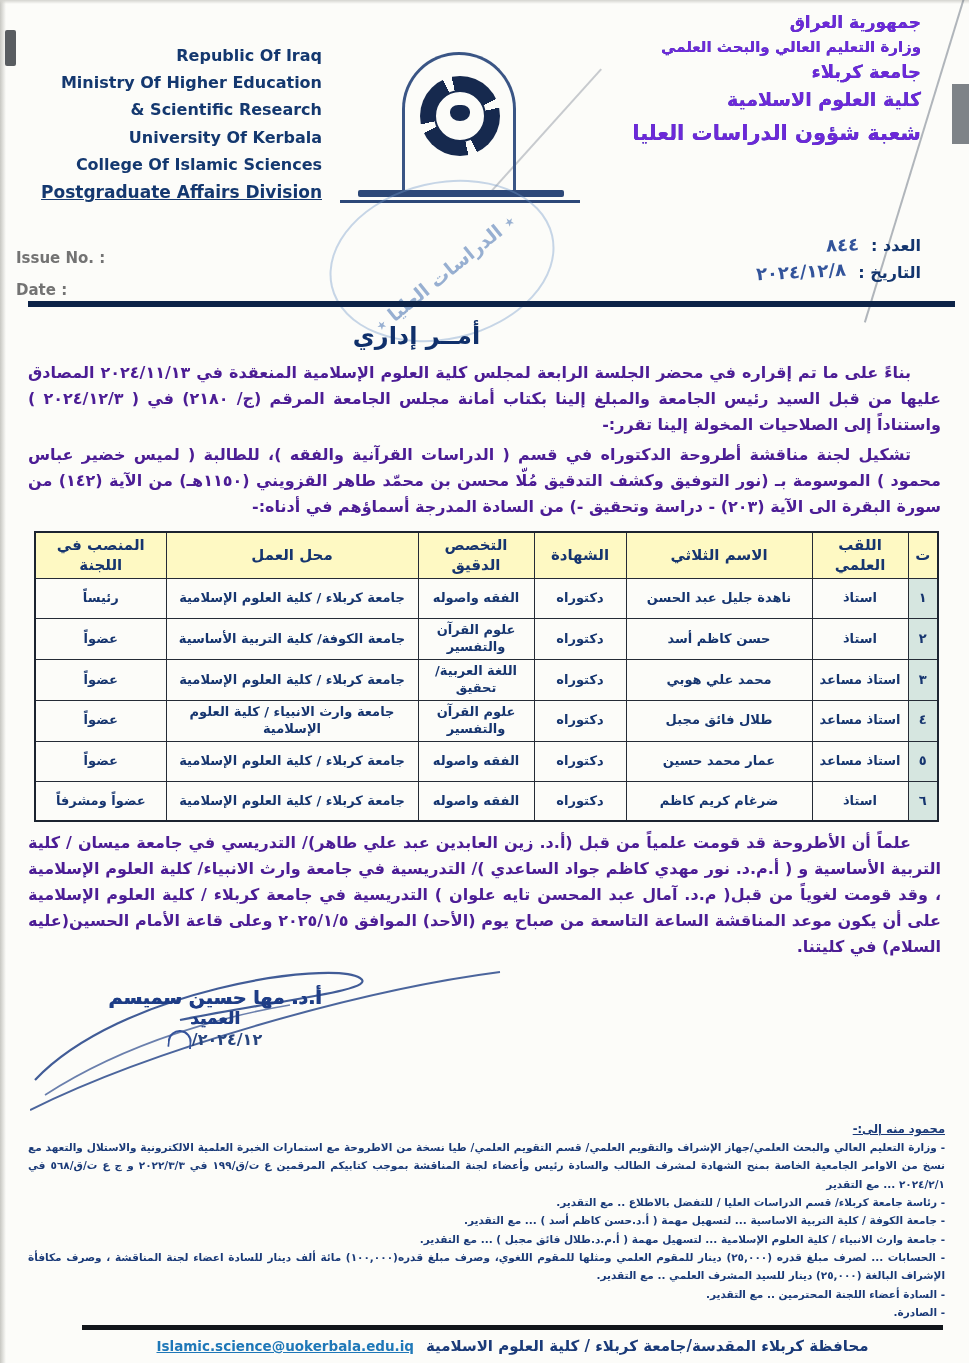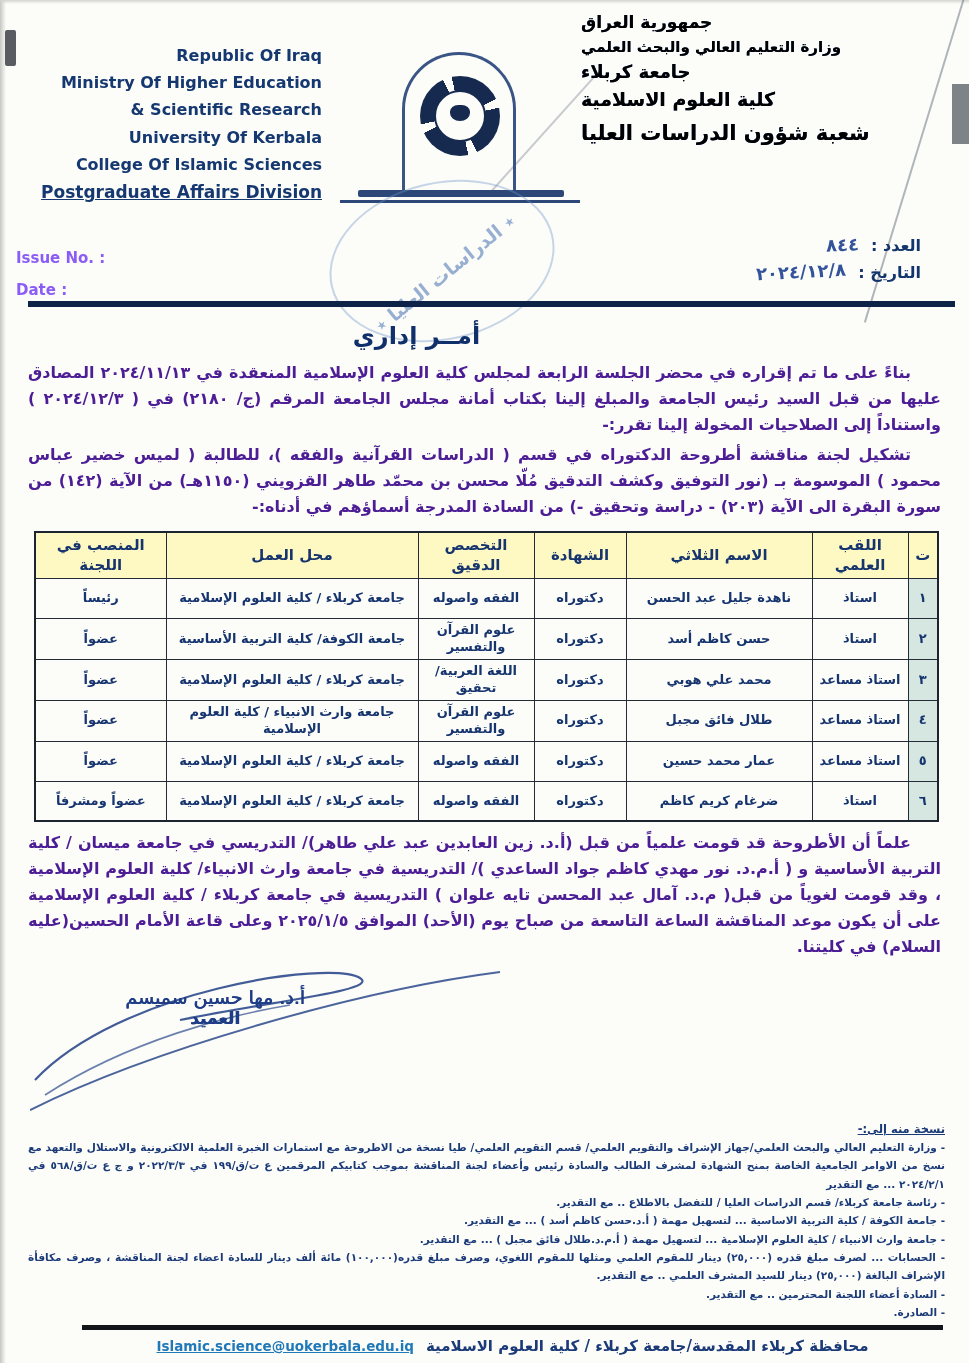--- a/index.html
+++ b/index.html
@@ -13,42 +13,42 @@
   .edge-left{position:absolute;left:0;top:0;bottom:0;width:6px;background:linear-gradient(90deg,#c7c7c2,rgba(255,255,255,0));}
   .edge-top{position:absolute;left:0;top:0;right:0;height:4px;background:linear-gradient(#d4d4cf,rgba(255,255,255,0));}
   .mark-tl{position:absolute;left:5px;top:30px;width:11px;height:36px;background:#3c4147;border-radius:2px;opacity:.85;}
   .mark-tr{position:absolute;right:0;top:84px;width:17px;height:60px;background:#7e8388;}
   .crease-a{position:absolute;left:545px;top:48px;width:2px;height:165px;background:rgba(100,110,125,.35);transform:rotate(42deg);}
   .crease-b{position:absolute;right:52px;top:-20px;width:2px;height:350px;background:rgba(85,95,110,.45);transform:rotate(17deg);}
   
   .hdr-left{position:absolute;left:12px;top:42px;width:310px;text-align:right;
     color:#14386f;font-weight:bold;font-size:16px;line-height:1.7;}
   .hdr-left div:nth-child(6){text-decoration:underline;font-size:17px;}
-  .hdr-right{position:absolute;right:48px;top:10px;width:340px;text-align:left;direction:rtl;
-    color:#000000;font-weight:bold;line-height:1.5;text-shadow:0 0 .6px #1d4287;}
+  .hdr-right{position:absolute;right:48px;top:10px;width:340px;text-align:right;direction:rtl;
+    color:#6d28d9;font-weight:bold;line-height:1.5;text-shadow:0 0 .6px #1d4287;}
   .hdr-right div:nth-child(1){font-size:17px;}
   .hdr-right div:nth-child(2){font-size:15px;}
   .hdr-right div:nth-child(3){font-size:18px;}
   .hdr-right div:nth-child(4){font-size:19px;}
   .hdr-right div:nth-child(5){font-size:21px;margin-top:4px;}
   
   .logo-wrap{position:absolute;left:392px;top:52px;width:150px;height:160px;}
   .arch{position:absolute;left:10px;top:0;width:114px;height:140px;border:3px solid #3a5585;border-bottom:none;border-radius:58px 58px 0 0;}
   .emblem{position:absolute;left:28px;top:24px;width:80px;height:80px;border-radius:50%;
     background:conic-gradient(#16294e 0 65deg,#fcfcf9 65deg 78deg,#16294e 78deg 155deg,#fcfcf9 155deg 168deg,#16294e 168deg 245deg,#fcfcf9 245deg 258deg,#16294e 258deg 335deg,#fcfcf9 335deg 348deg,#16294e 348deg 360deg);}
   .emblem-core{position:absolute;left:14px;top:14px;width:52px;height:52px;border-radius:50%;background:#fcfcf9;border:2px solid #16294e;}
   .emblem-core::after{content:"";position:absolute;left:14px;top:13px;width:20px;height:16px;background:#16294e;border-radius:45% 45% 55% 55%;}
   .logo-base1{position:absolute;left:-34px;top:138px;width:206px;height:7px;background:#2d4878;border-radius:2px;}
   .logo-base2{position:absolute;left:-52px;top:148px;width:240px;height:3px;background:#2d4878;}
   
   .stamp{position:absolute;left:328px;top:182px;width:228px;height:158px;border:2px solid rgba(110,150,200,.38);border-radius:50%;transform:rotate(-13deg);}
   .stamp-text{position:absolute;left:22px;top:78px;width:180px;direction:rtl;text-align:center;transform:rotate(-26deg);
     color:rgba(88,128,184,.62);font-size:19px;font-weight:bold;}
   
-  .meta-left{position:absolute;left:16px;top:243px;color:#8b5cf6;font-weight:bold;font-size:15px;line-height:2.1;}
+  .meta-left{position:absolute;left:16px;top:243px;color:#737373;font-weight:bold;font-size:15px;line-height:2.1;}
   .meta-right{position:absolute;right:48px;top:234px;width:280px;direction:rtl;color:#13356e;font-weight:bold;font-size:16px;}
   .meta-row{display:flex;direction:rtl;align-items:baseline;gap:12px;margin-bottom:6px;}
   .hand{display:inline-block;color:#33549b;font-size:18px;letter-spacing:2px;transform:rotate(-3deg);font-weight:bold;}
   .rule{position:absolute;left:28px;right:14px;top:301px;height:6px;border-top:4px solid #0d2348;border-bottom:2.5px solid #0d2348;}
   
   .main{position:absolute;top:316px;left:24px;right:20px;}
   .doc-title{text-align:center;transform:translateX(-70px);color:#10306b;font-weight:bold;font-size:24px;margin:6px 0 10px;}
   .para{direction:rtl;text-align:justify;color:#4c1d95;font-weight:bold;font-size:16px;line-height:1.62;margin:0 8px 4px 4px;}
   .para.indent{text-indent:30px;}
   
@@ -61,21 +61,21 @@
   table.cmt th:nth-child(2),table.cmt td:nth-child(2){width:96px;}
   table.cmt th:nth-child(3),table.cmt td:nth-child(3){width:186px;}
   table.cmt th:nth-child(4),table.cmt td:nth-child(4){width:92px;}
   table.cmt th:nth-child(5),table.cmt td:nth-child(5){width:116px;}
   table.cmt th:nth-child(6),table.cmt td:nth-child(6){width:252px;}
   table.cmt tr{height:40px;}
   table.cmt thead tr{height:42px;}
   
   .sig-block{position:relative;width:310px;margin:2px 0 0 36px;text-align:center;height:126px;}
   .sig-svg{position:absolute;left:-30px;top:-26px;pointer-events:none;}
-  .sig-name{position:relative;font-size:19px;font-weight:normal;color:#1e3d86;margin-top:26px;text-shadow:.7px 0 0 #1e3d86;direction:rtl;}
+  .sig-name{position:relative;font-size:19px;font-weight:bold;color:#1e3d86;margin-top:26px;text-shadow:.7px 0 0 #1e3d86;direction:rtl;}
   .sig-role{position:relative;font-size:17px;font-weight:bold;color:#1e3d86;text-shadow:.6px 0 0 #1e3d86;direction:rtl;}
   .sig-date{position:relative;font-size:16px;font-weight:bold;color:#27457f;direction:rtl;margin-top:2px;}
   .arc{display:inline-block;width:24px;height:18px;border:2.5px solid #35539b;border-bottom:none;border-radius:12px 12px 0 0;vertical-align:-3px;transform:rotate(6deg);}
   
   .dist{direction:rtl;margin:6px 4px 0 4px;color:#1a3a78;}
   .dist-label{display:inline-block;font-size:11.5px;font-weight:bold;text-decoration:underline;margin-bottom:2px;}
   .dist-items div{font-size:10.5px;font-weight:bold;line-height:1.75;text-align:justify;}
   .dist-items div::before{content:"- ";}
   
   .footer{position:absolute;left:82px;right:26px;bottom:8px;}
@@ -222,24 +222,27 @@
     <div class="para indent">علماً أن الأطروحة قد قومت علمياً من قبل (أ.د. زين العابدين عبد علي طاهر)/ التدريسي في جامعة ميسان / كلية التربية الأساسية و ( أ.م.د. نور مهدي كاظم جواد الساعدي )/ التدريسية في جامعة وارث الانبياء/ كلية العلوم الإسلامية ، وقد قومت لغوياً من قبل( م.د. آمال عبد المحسن تايه علوان ) التدريسية في جامعة كربلاء / كلية العلوم الإسلامية على أن يكون موعد المناقشة الساعة التاسعة من صباح يوم (الأحد) الموافق ٢٠٢٥/١/٥ وعلى قاعة الأمام الحسين(عليه السلام) في كليتنا.</div>
 
     <div class="sig-block">
       <svg class="sig-svg" width="480" height="160" viewBox="0 0 480 160">
         <path d="M5 120 C 90 30, 300 0, 330 18 C 350 30, 250 40, 150 60" fill="none" stroke="#2c4a8c" stroke-width="2.2" opacity="0.9"></path>
         <path d="M0 150 C 120 90, 330 30, 470 12" fill="none" stroke="#2c4a8c" stroke-width="2" opacity="0.85"></path>
         <path d="M15 135 C 100 80, 200 55, 260 45" fill="none" stroke="#2c4a8c" stroke-width="1.6" opacity="0.7"></path>
       </svg>
       <div class="sig-name">أ.د. مها حسين سميسم</div>
       <div class="sig-role">العميد</div>
+      <div class="sig-date">
+        <span>٢٠٢٤/١٢/</span><span class="arc"></span>
+      </div>
     </div>
 
     <div class="dist">
-      <span class="dist-label">نسخة منه إلى:-</span>
+      <span class="dist-label">محمود منه إلى:-</span>
       <div class="dist-items">
           <div>وزارة التعليم العالي والبحث العلمي/جهاز الإشراف والتقويم العلمي/ قسم التقويم العلمي/ طيا نسخة من الاطروحة مع استمارات الخبرة العلمية الالكترونية والاستلال والتعهد مع نسخ من الاوامر الجامعية الخاصة بمنح الشهادة لمشرف الطالب والسادة رئيس وأعضاء لجنة المناقشة بموجب كتابيكم المرقمين ع ت/ق/١٩٩ في ٢٠٢٢/٣/٣ و ج ع ت/ق/٥٦٨ في ٢٠٢٤/٢/١ ... مع التقدير</div>
           <div>رئاسة جامعة كربلاء/ قسم الدراسات العليا / للتفضل بالاطلاع .. مع التقدير.</div>
           <div>جامعة الكوفة / كلية التربية الاساسية ... لتسهيل مهمة ( أ.د.حسن كاظم أسد ) ... مع التقدير.</div>
           <div>جامعة وارث الانبياء / كلية العلوم الإسلامية ... لتسهيل مهمة ( أ.م.د.طلال فائق مجبل ) ... مع التقدير.</div>
           <div>الحسابات ... لصرف مبلغ قدره (٢٥,٠٠٠) دينار للمقوم العلمي ومثلها للمقوم اللغوي، وصرف مبلغ قدره(١٠٠,٠٠٠) مائة ألف دينار للسادة اعضاء لجنة المناقشة ، وصرف مكافأة الإشراف البالغة (٢٥,٠٠٠) دينار للسيد المشرف العلمي .. مع التقدير.</div>
           <div>السادة أعضاء اللجنة المحترمين .. مع التقدير.</div>
           <div>الصادرة.</div>
         </div>
     </div>

